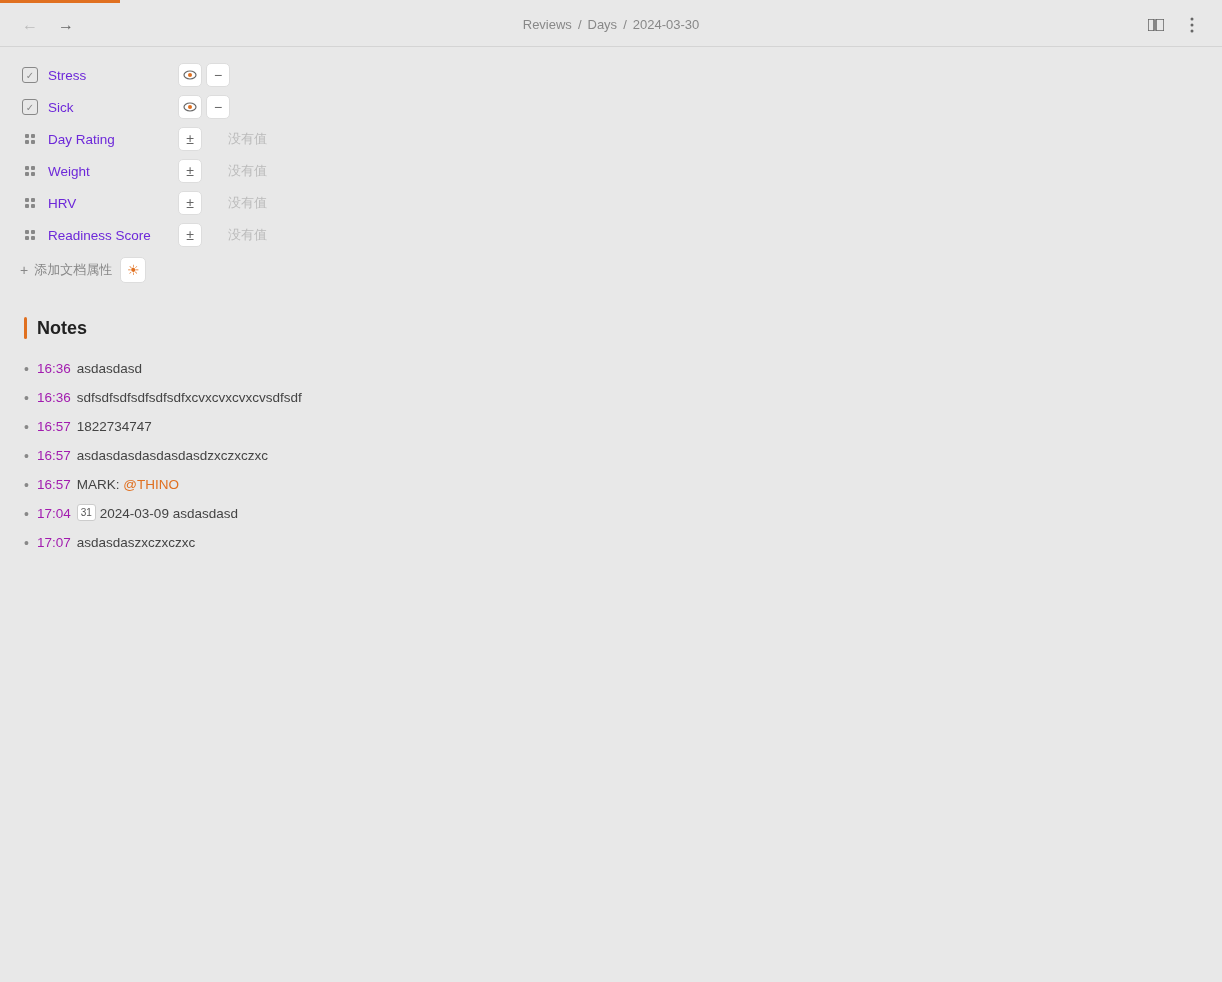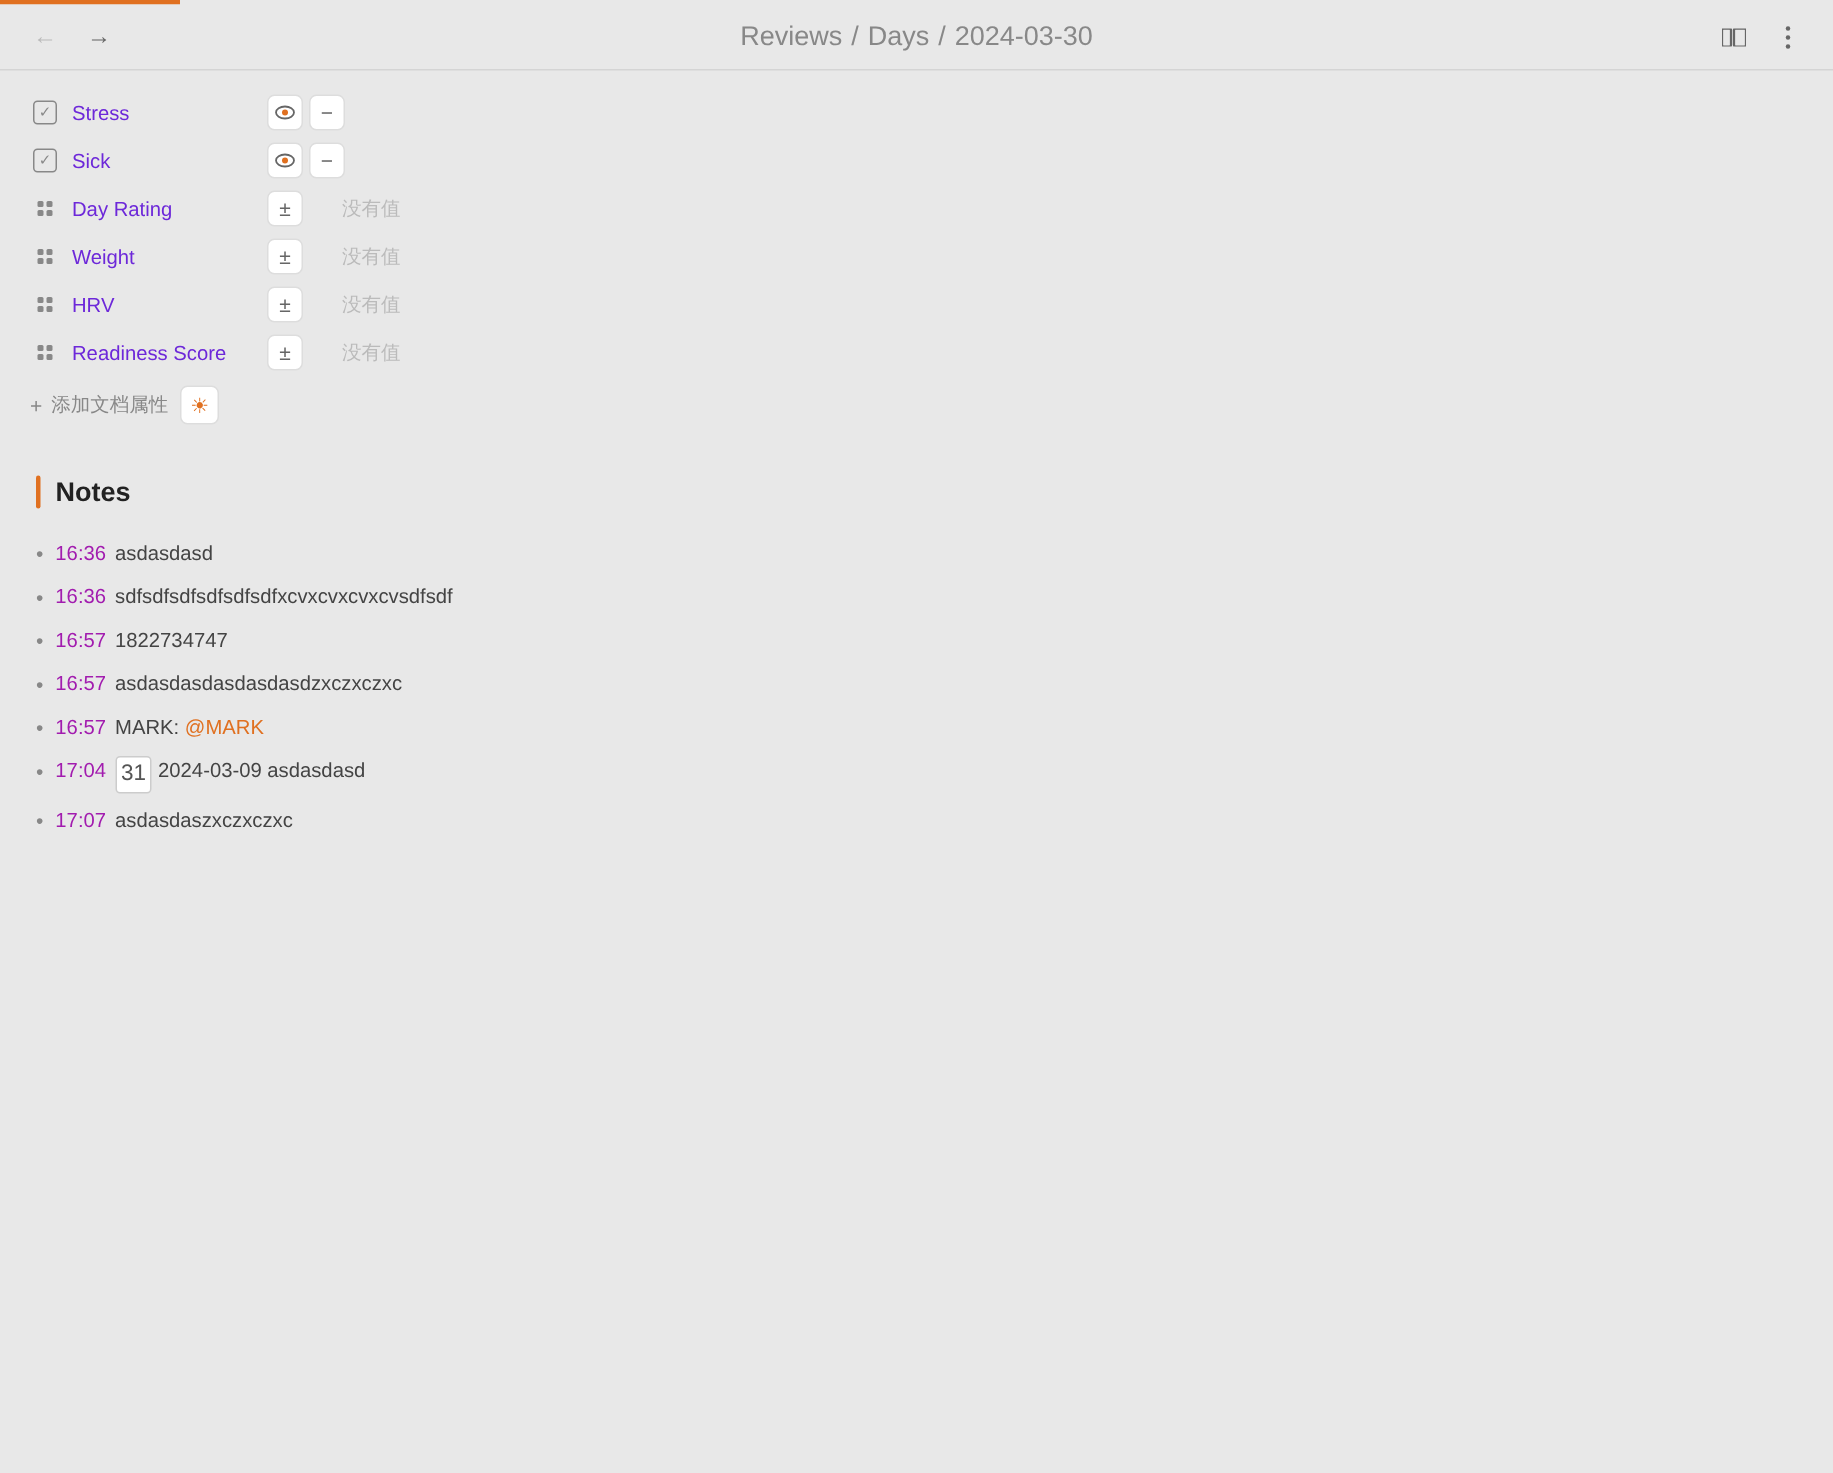--- a/index.html
+++ b/index.html
@@ -34,21 +34,21 @@
       font-size: 16px;
       border-radius: 4px;
     }
     .nav-arrow.disabled { color: #bbb; cursor: default; }
 
     .breadcrumb {
       display: flex;
       align-items: center;
       gap: 6px;
       color: #666;
-      font-size: 18px;
+      font-size: 13px;
     }
     .breadcrumb span { color: #888; }
 
     .nav-right {
       display: flex;
       align-items: center;
       gap: 8px;
     }
     .icon-btn {
       width: 28px; height: 28px;
@@ -202,21 +202,21 @@
       color: #e07020;
       text-decoration: none;
     }
 
     .date-badge {
       display: inline-flex;
       align-items: flex-end;
       border: 1px solid #ccc;
       border-radius: 3px;
       padding: 0 3px;
-      font-size: 15px;
+      font-size: 10px;
       color: #555;
       margin-right: 4px;
       background: #fff;
     }
 
     
     .grid-icon {
       display: grid;
       grid-template-columns: repeat(2, 4px);
       grid-template-rows: repeat(2, 4px);
@@ -414,21 +414,21 @@
       <li class="note-item">
         <span class="note-bullet">•</span>
         <span class="note-time">16:57</span>
         <span>asdasdasdasdasdasdzxczxczxc</span>
       </li>
 
       <li class="note-item">
         <span class="note-bullet">•</span>
         <span class="note-time">16:57</span>
         <span>MARK:</span>&nbsp;
-        <a href="#" class="note-link">@MARK</a>
+        <a href="#" class="note-link">@THINO</a>
       </li>
 
       <li class="note-item">
         <span class="note-bullet">•</span>
         <span class="note-time">17:04</span>
         <span class="date-badge">
           <span>31</span>
         </span>
         <span>2024-03-09</span>&nbsp;
         <span>asdasdasd</span>

